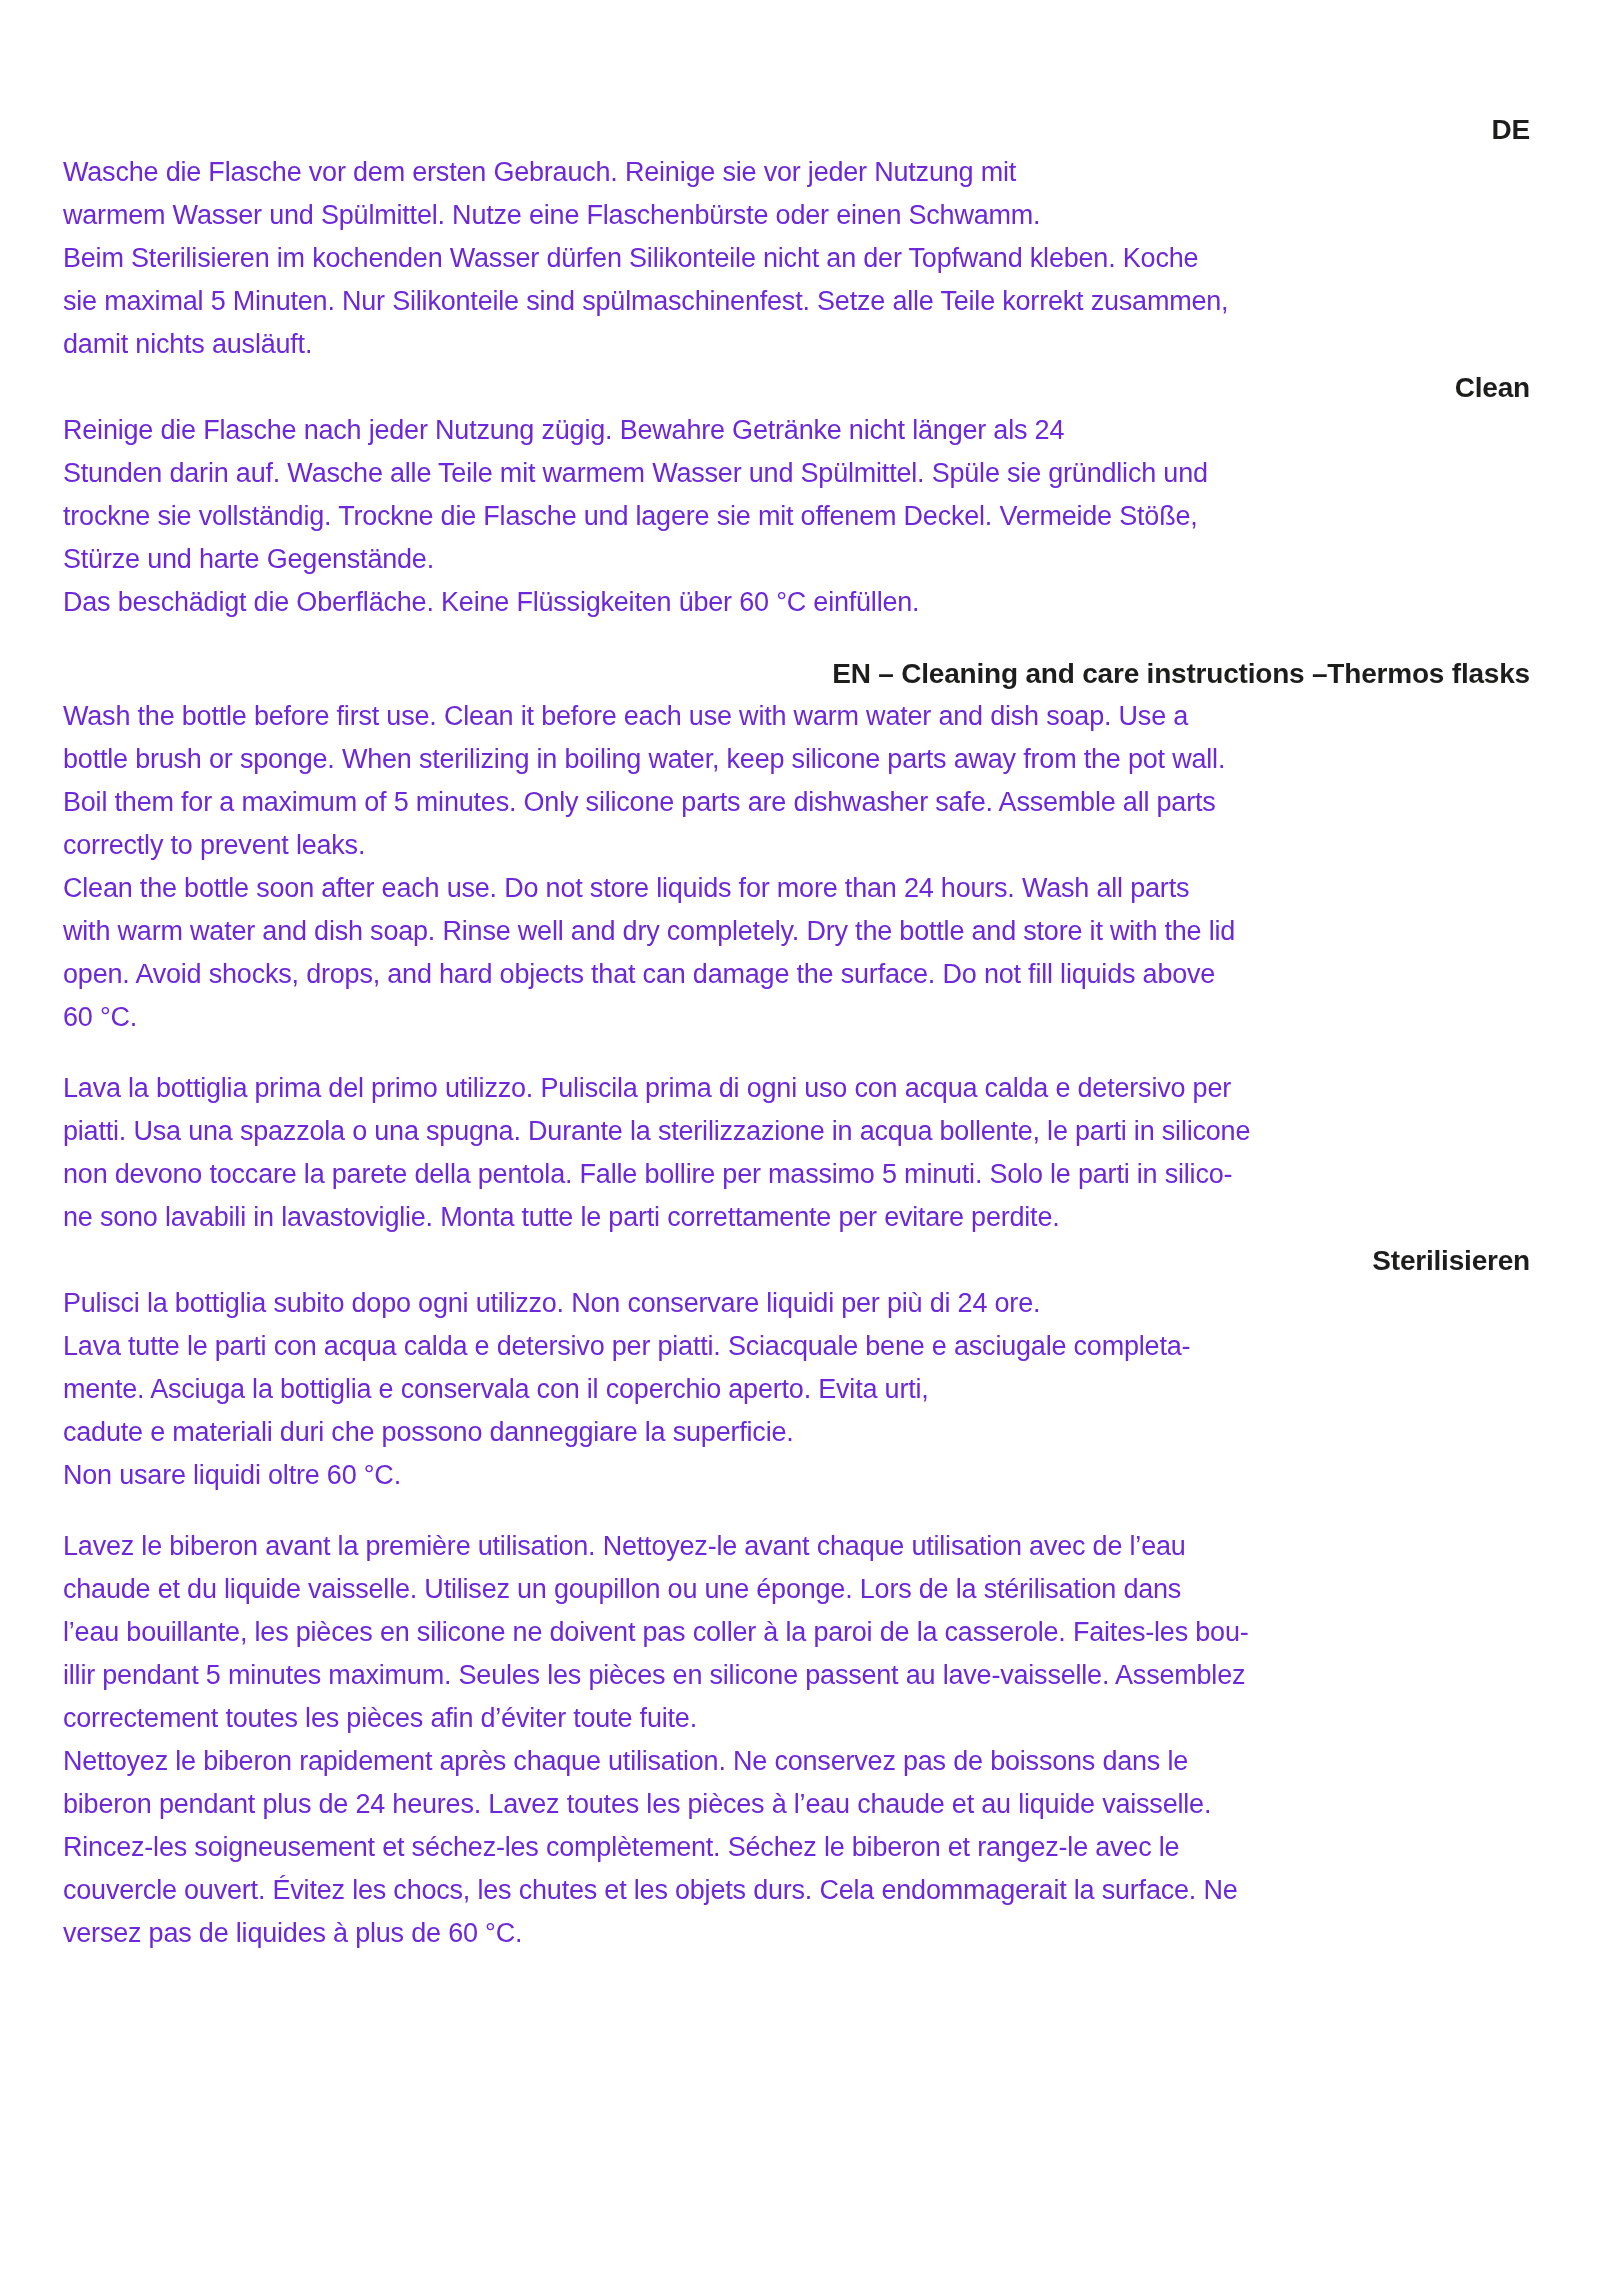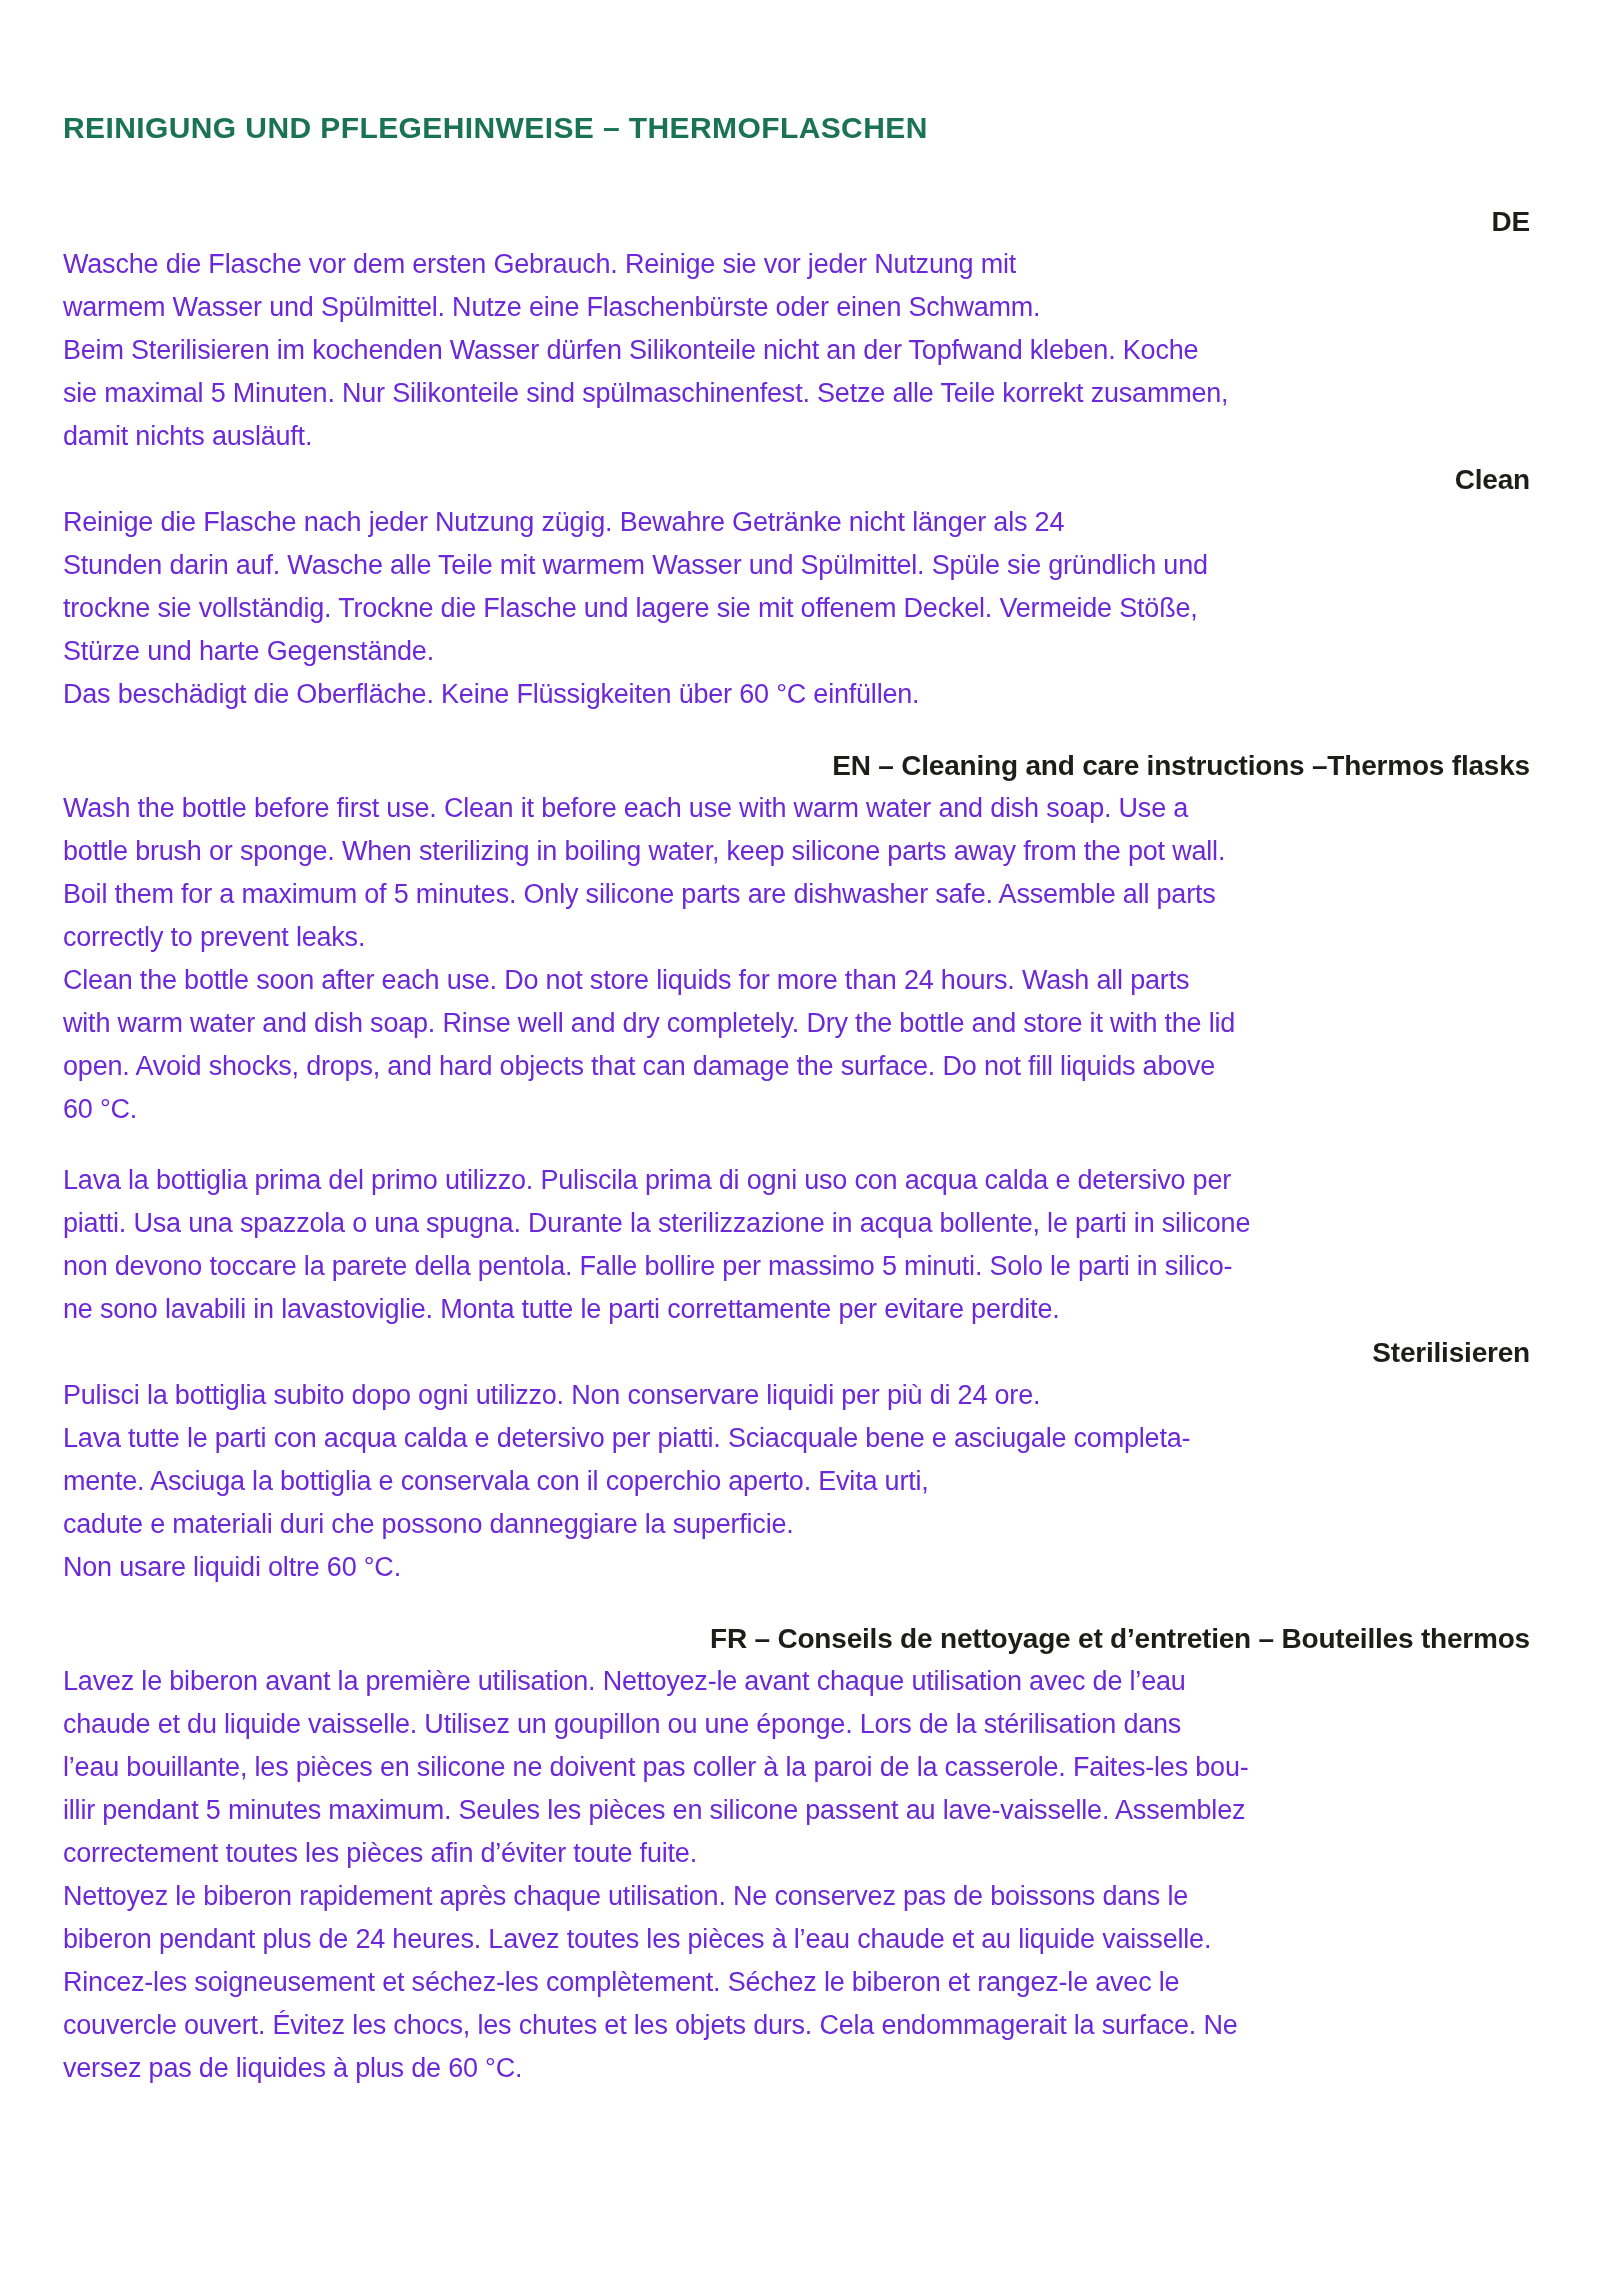--- a/index.html
+++ b/index.html
@@ -48,21 +48,20 @@
     color: #6d28d9;
     letter-spacing: -0.2px;
     white-space: pre-line;
   }
 </style>
 </head>
 <body>
 
 <div class="page">
 
-  <h1 class="page-title" style="color: rgb(26, 115, 85);">REINIGUNG UND PFLEGEHINWEISE – THERMOFLASCHEN</h1>
 
   <section class="lang-section">
     <h2 class="sec-heading">DE</h2>
     <p class="sec-body">Wasche die Flasche vor dem ersten Gebrauch. Reinige sie vor jeder Nutzung mit
 warmem Wasser und Spülmittel. Nutze eine Flaschenbürste oder einen Schwamm.
 Beim Sterilisieren im kochenden Wasser dürfen Silikonteile nicht an der Topfwand kleben. Koche
 sie maximal 5 Minuten. Nur Silikonteile sind spülmaschinenfest. Setze alle Teile korrekt zusammen,
 damit nichts ausläuft.</p>
     <h2 class="sec-heading">Clean</h2>
     <p class="sec-body">Reinige die Flasche nach jeder Nutzung zügig. Bewahre Getränke nicht länger als 24
@@ -91,21 +90,20 @@
 ne sono lavabili in lavastoviglie. Monta tutte le parti correttamente per evitare perdite.</p>
     <h2 class="sec-heading">Sterilisieren</h2>
     <p class="sec-body">Pulisci la bottiglia subito dopo ogni utilizzo. Non conservare liquidi per più di 24 ore.
 Lava tutte le parti con acqua calda e detersivo per piatti. Sciacquale bene e asciugale completa-
 mente. Asciuga la bottiglia e conservala con il coperchio aperto. Evita urti,
 cadute e materiali duri che possono danneggiare la superficie.
 Non usare liquidi oltre 60 °C.</p>
   </section>
 
   <section class="lang-section gap">
-    <h2 class="sec-heading">FR –  Conseils de nettoyage et d’entretien – Bouteilles thermos</h2>
     <p class="sec-body">Lavez le biberon avant la première utilisation. Nettoyez-le avant chaque utilisation avec de l’eau
 chaude et du liquide vaisselle. Utilisez un goupillon ou une éponge. Lors de la stérilisation dans
 l’eau bouillante, les pièces en silicone ne doivent pas coller à la paroi de la casserole. Faites-les bou-
 illir pendant 5 minutes maximum. Seules les pièces en silicone passent au lave-vaisselle. Assemblez
 correctement toutes les pièces afin d’éviter toute fuite.</p>
     <p class="sec-body">Nettoyez le biberon rapidement après chaque utilisation. Ne conservez pas de boissons dans le
 biberon pendant plus de 24 heures. Lavez toutes les pièces à l’eau chaude et au liquide vaisselle.
 Rincez-les soigneusement et séchez-les complètement. Séchez le biberon et rangez-le avec le
 couvercle ouvert. Évitez les chocs, les chutes et les objets durs. Cela endommagerait la surface. Ne
 versez pas de liquides à plus de 60 °C.</p>

